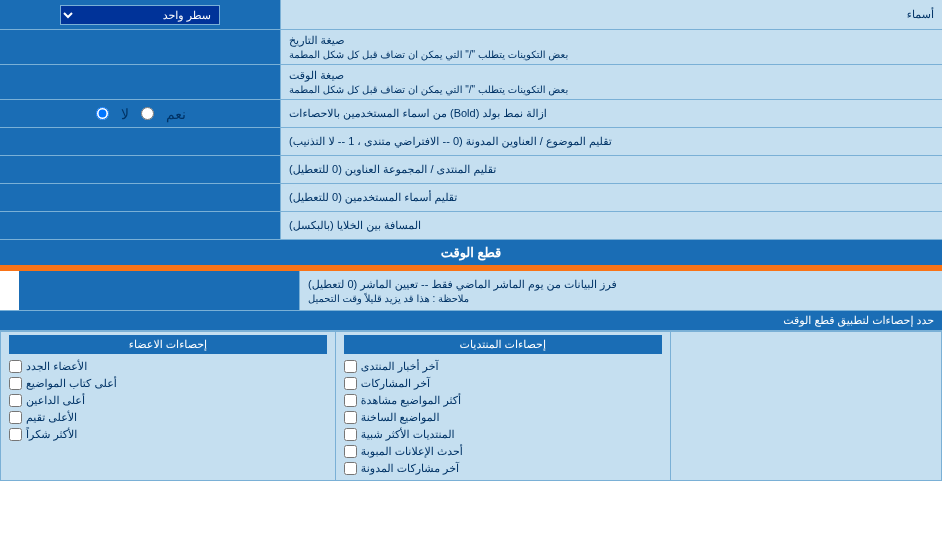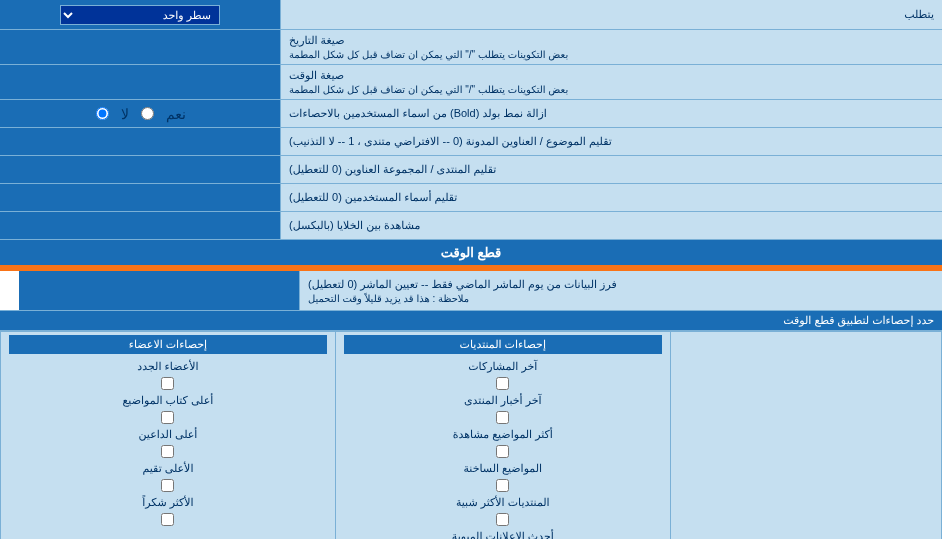--- a/index.html
+++ b/index.html
@@ -114,26 +114,25 @@
       color: #fff;
       text-align: center;
       padding: 3px 4px;
       font-size: 11px;
       margin-bottom: 4px;
     }
 
     .checkbox-item {
       display: flex;
       align-items: center;
-      justify-content: space-between;
+      justify-content: flex-end;
       gap: 4px;
       padding: 2px 0;
       font-size: 11px;
       color: #003366;
-      flex-direction: column;
     }
 
     .checkbox-item input[type="checkbox"] {
       margin: 0;
     }
 
     .input-dark {
       background: #003399;
       border: 1px solid #001a66;
       color: #fff;
@@ -159,21 +158,21 @@
     .label-sub {
       font-size: 10px;
       color: #003366;
     }
   </style>
 </head>
 <body>
 
 <div class="row" style="min-height:30px;">
   <div class="row-label" style="justify-content:flex-start; text-align:left; background:#c5dff0;">
-    <span>يتطلب</span>
+    <span>أسماء</span>
   </div>
   <div class="row-input" style="width:280px; background:#1a6db5;">
     <select style="width:160px; background:#003399; border:1px solid #7ab0d6; color:#fff; font-size:11px; direction:rtl;">
       <option>سطر واحد</option>
     </select>
   </div>
 </div>
 
 <div class="row">
   <div class="row-label">
@@ -235,21 +234,21 @@
   <div class="row-label">
     <span>تقليم أسماء المستخدمين (0 للتعطيل)</span>
   </div>
   <div class="row-input">
     <input type="text" class="input-dark" style="">
   </div>
 </div>
 
 <div class="row">
   <div class="row-label">
-    <span>مشاهدة بين الخلايا (بالبكسل)</span>
+    <span>المسافة بين الخلايا (بالبكسل)</span>
   </div>
   <div class="row-input">
     <input type="text" class="input-dark" style="">
   </div>
 </div>
 
 <div class="section-header">
   <span>قطع الوقت</span>
 </div>
 
@@ -271,41 +270,45 @@
 
 <div class="checkboxes-grid">
 
   <div class="checkbox-col" style="flex:0.8; background:#c5dff0;"></div>
 
   <div class="checkbox-col" style="background:#c5dff0;">
     <div class="col-header">
       <span>إحصاءات المنتديات</span>
     </div>
     <div class="checkbox-item">
+      <span>آخر أخبار المنتدى</span>
+      <input type="checkbox" style="">
+    </div>
+    <div class="checkbox-item">
       <span>آخر المشاركات</span>
       <input type="checkbox" style="">
     </div>
     <div class="checkbox-item">
-      <span>آخر أخبار المنتدى</span>
-      <input type="checkbox" style="">
-    </div>
-    <div class="checkbox-item">
       <span>أكثر المواضيع مشاهدة</span>
       <input type="checkbox" style="">
     </div>
     <div class="checkbox-item">
       <span>المواضيع الساخنة</span>
       <input type="checkbox" style="">
     </div>
     <div class="checkbox-item">
       <span>المنتديات الأكثر شبية</span>
       <input type="checkbox" style="">
     </div>
     <div class="checkbox-item">
       <span>أحدث الإعلانات المبوبة</span>
+      <input type="checkbox" style="">
+    </div>
+    <div class="checkbox-item">
+      <span>آخر مشاركات المدونة</span>
       <input type="checkbox" style="">
     </div>
   </div>
 
   <div class="checkbox-col" style="background:#c5dff0;">
     <div class="col-header">
       <span>إحصاءات الاعضاء</span>
     </div>
     <div class="checkbox-item">
       <span>الأعضاء الجدد</span>

